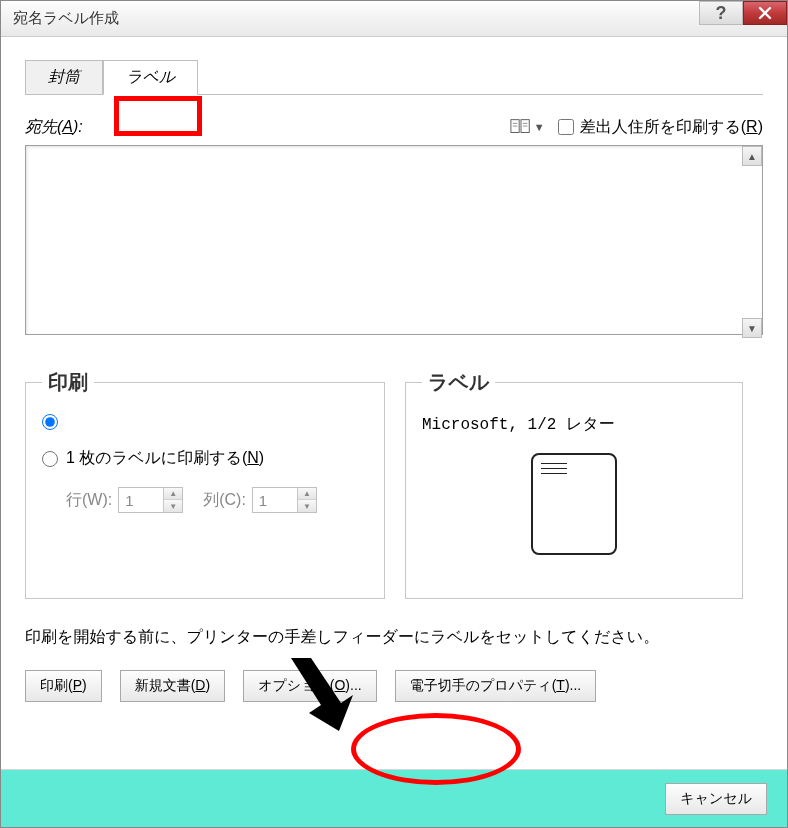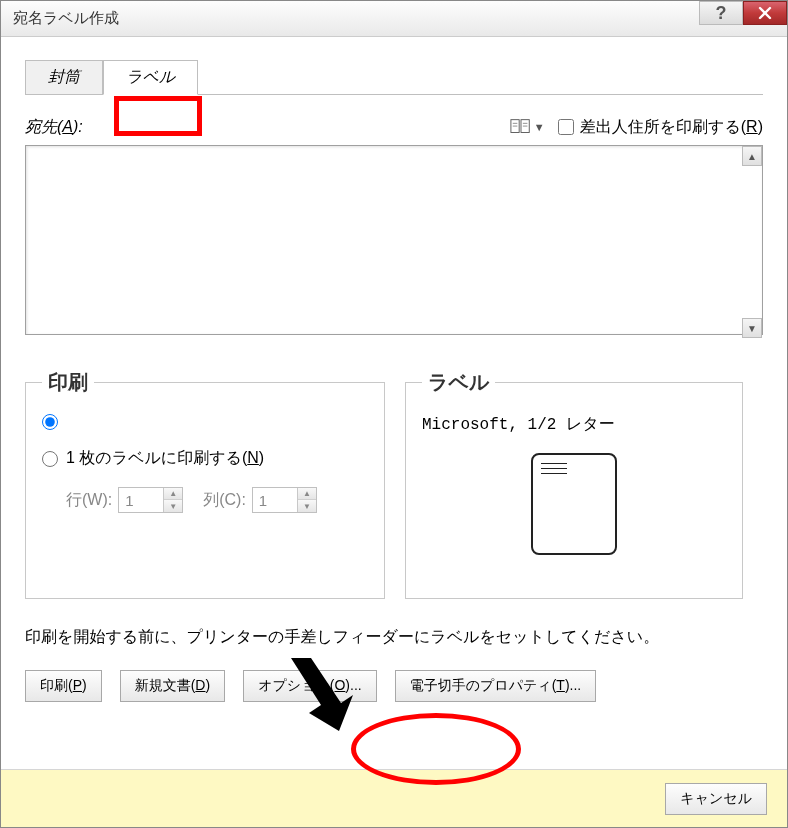--- a/index.html
+++ b/index.html
@@ -230,21 +230,21 @@
       width: 170px;
       height: 72px;
       border: 5px solid #ff0000;
       border-radius: 50%;
       pointer-events:none;
     }
 
     .footer {
       height: 58px;
       border-top: 1px solid #d6d6d6;
-      background: #fef9c3;
+      background: #5eead4;
       display:flex;
       justify-content:flex-end;
       align-items:center;
       padding-right: 20px;
     }
   </style>
 </head>
 <body>
 
 <div class="dialog">

